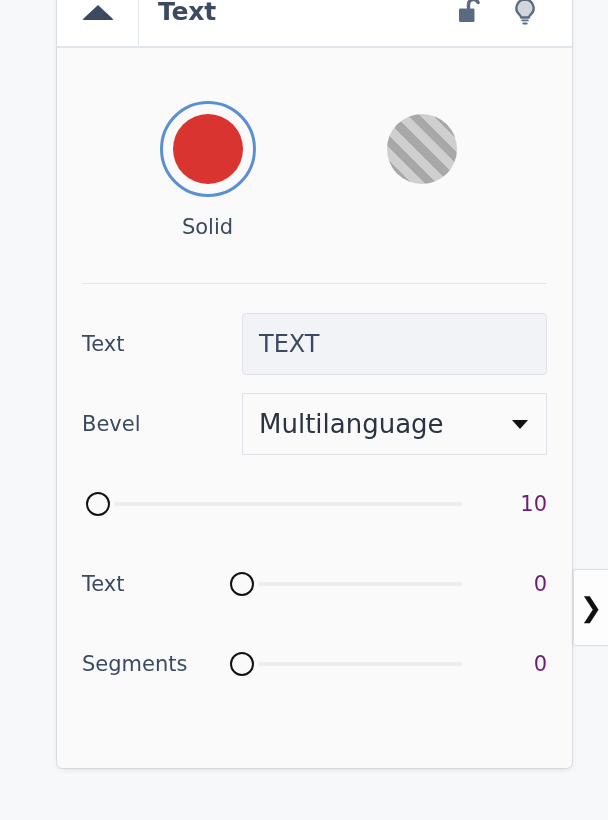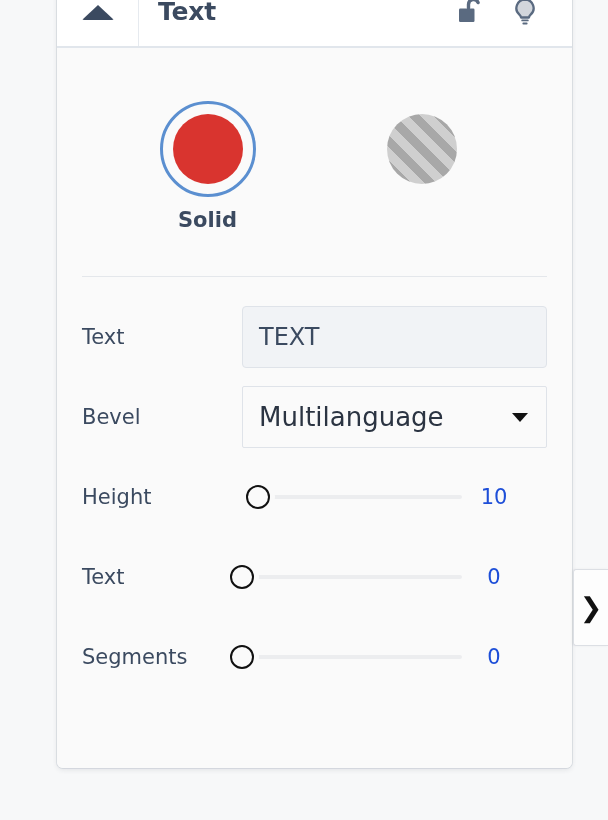--- a/index.html
+++ b/index.html
@@ -129,24 +129,23 @@
   }
   .swatch-solid { background: #d9342f; }
   .swatch-hole {
     background: repeating-linear-gradient(
       45deg,
       #cfcfcf 0px, #cfcfcf 9px,
       #a8a8a8 9px, #a8a8a8 18px
     );
   }
   .shape-label {
-    margin-top: 11px;
+    margin-top: 18px;
     font-size: 21px;
     color: #3b4a60;
-    font-weight: bold;
   }
 
   
   .divider {
     height: 1px;
     background: #e4e7eb;
     margin: 44px 25px 0 25px;
   }
 
   
@@ -227,25 +226,25 @@
     height: 24px;
     border-radius: 50%;
     background: #fafafa;
     border: 2.5px solid #111111;
     box-sizing: border-box;
     box-shadow: 0 0 0 5px #fafafa;
     cursor: grab;
   }
   .slider-value {
     position: absolute;
-    right: 18px;
+    right: 0;
     width: 70px;
-    text-align: center;
+    text-align: right;
     font-size: 21px;
-    color: #1d4ed8;
+    color: #701a75;
   }
 
   
   .edge-tab {
     position: absolute;
     right: 0;
     top: 569px;
     width: 35px;
     height: 77px;
     background: #fdfdfd;
@@ -319,21 +318,20 @@
 
       <div class="frow">
         <div class="flabel">Bevel</div>
         <div class="select-box">
           <span class="select-value">Multilanguage</span>
           <span class="caret"></span>
         </div>
       </div>
 
       <div class="frow">
-        <div class="flabel">Height</div>
         <div class="slider-area">
           <div class="slider-track"></div>
           <div class="slider-thumb" style="left:4px;"></div>
           <div class="slider-value">10</div>
         </div>
       </div>
 
       <div class="frow">
         <div class="flabel">Text</div>
         <div class="slider-area">

